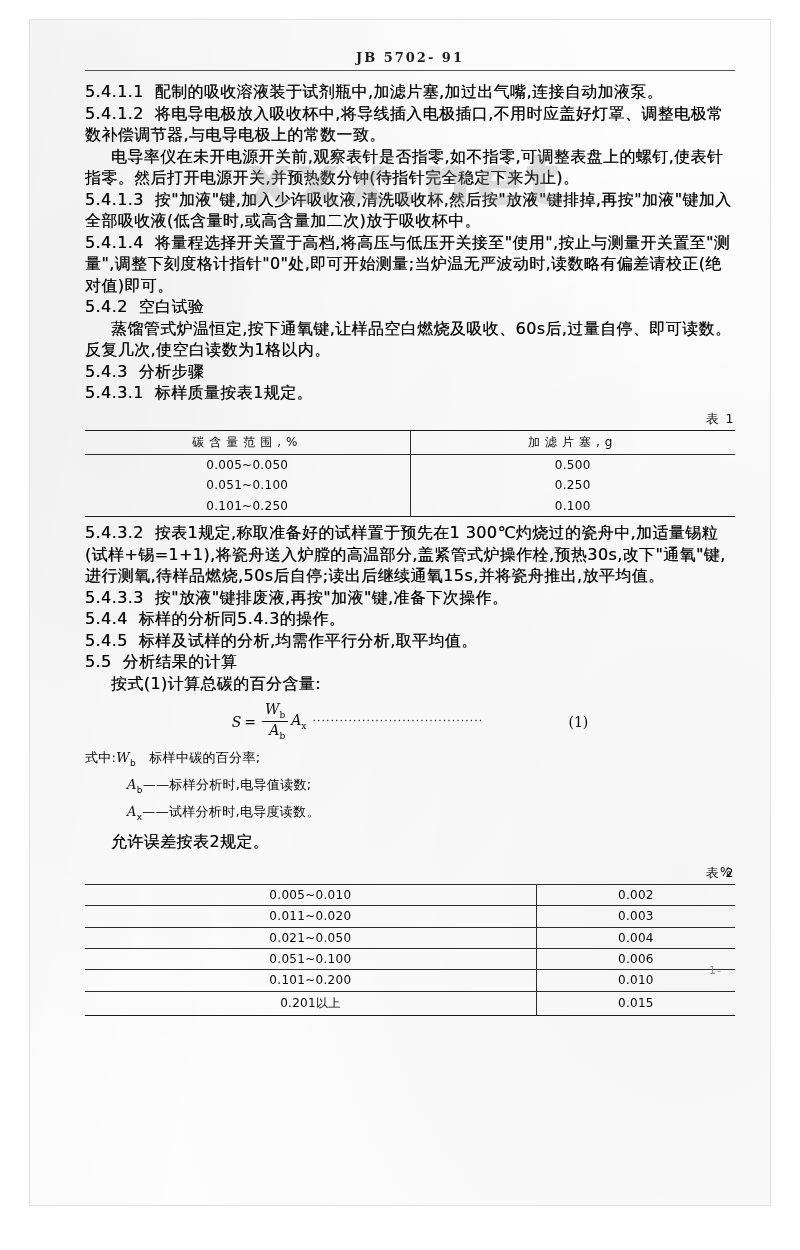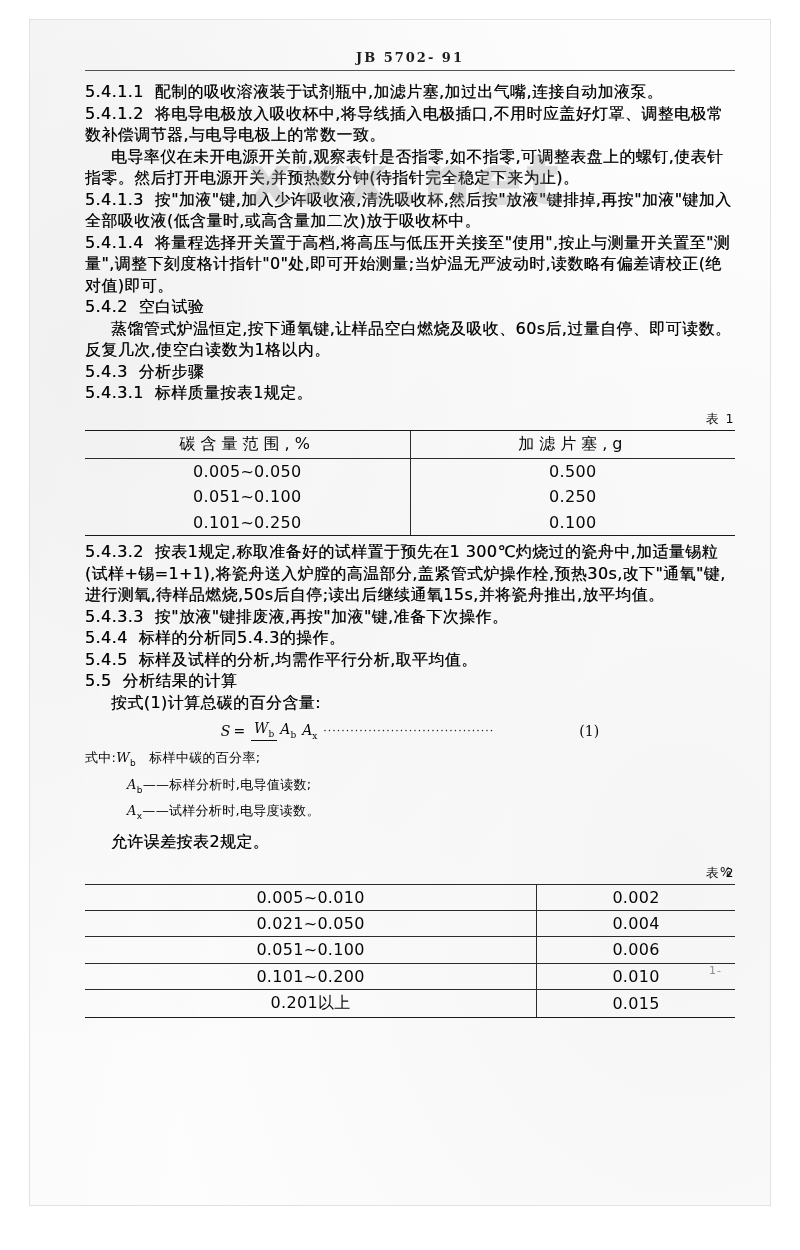--- a/index.html
+++ b/index.html
@@ -111,21 +111,21 @@
   .tbl-unit {
     position: absolute;
     right: 2px;
     top: 0;
     font-size: 12px;
     color: #1a1a1a;
   }
   table.doc-tbl {
     width: 100%;
     border-collapse: collapse;
-    font-size: 16px;
+    font-size: 12px;
     color: #1a1a1a;
     filter: blur(0.33px) contrast(1.2);
     letter-spacing: 0.3px;
   }
   table.doc-tbl td, table.doc-tbl th {
     padding: 3.2px 0;
     text-align: center;
     font-weight: normal;
   }
   table.doc-tbl th {
@@ -151,22 +151,22 @@
     color: #1a1a1a;
     filter: blur(0.3px) contrast(1.2);
   }
   .formula {
     display: inline-flex;
     align-items: center;
     font-style: italic;
   }
   .frac {
     display: inline-flex;
-    flex-direction: row;
-    align-items: flex-start;
+    flex-direction: column;
+    align-items: flex-end;
     margin: 0 3px;
     vertical-align: middle;
   }
   .frac .num { border-bottom: 1px solid #222; padding: 0 3px 1px 3px; line-height: 1.05; }
   .frac .den { padding: 1px 3px 0 3px; line-height: 1.05; }
   sub { font-size: 9px; font-style: normal; }
   .dots {
     flex: 0 0 auto;
     margin: 0 6px;
     letter-spacing: 1px;
@@ -287,20 +287,24 @@
         <span>表 2</span>
         <span class="tbl-unit">%</span>
       </div>
       <table class="doc-tbl ruled">
         <tbody>
         <tr>
           <td>0.005~0.010</td>
           <td class="colsplit">0.002</td>
         </tr>
         <tr>
+          <td>0.011~0.020</td>
+          <td class="colsplit">0.003</td>
+        </tr>
+        <tr>
           <td>0.021~0.050</td>
           <td class="colsplit">0.004</td>
         </tr>
         <tr>
           <td>0.051~0.100</td>
           <td class="colsplit">0.006</td>
         </tr>
         <tr>
           <td>0.101~0.200</td>
           <td class="colsplit">0.010</td>

